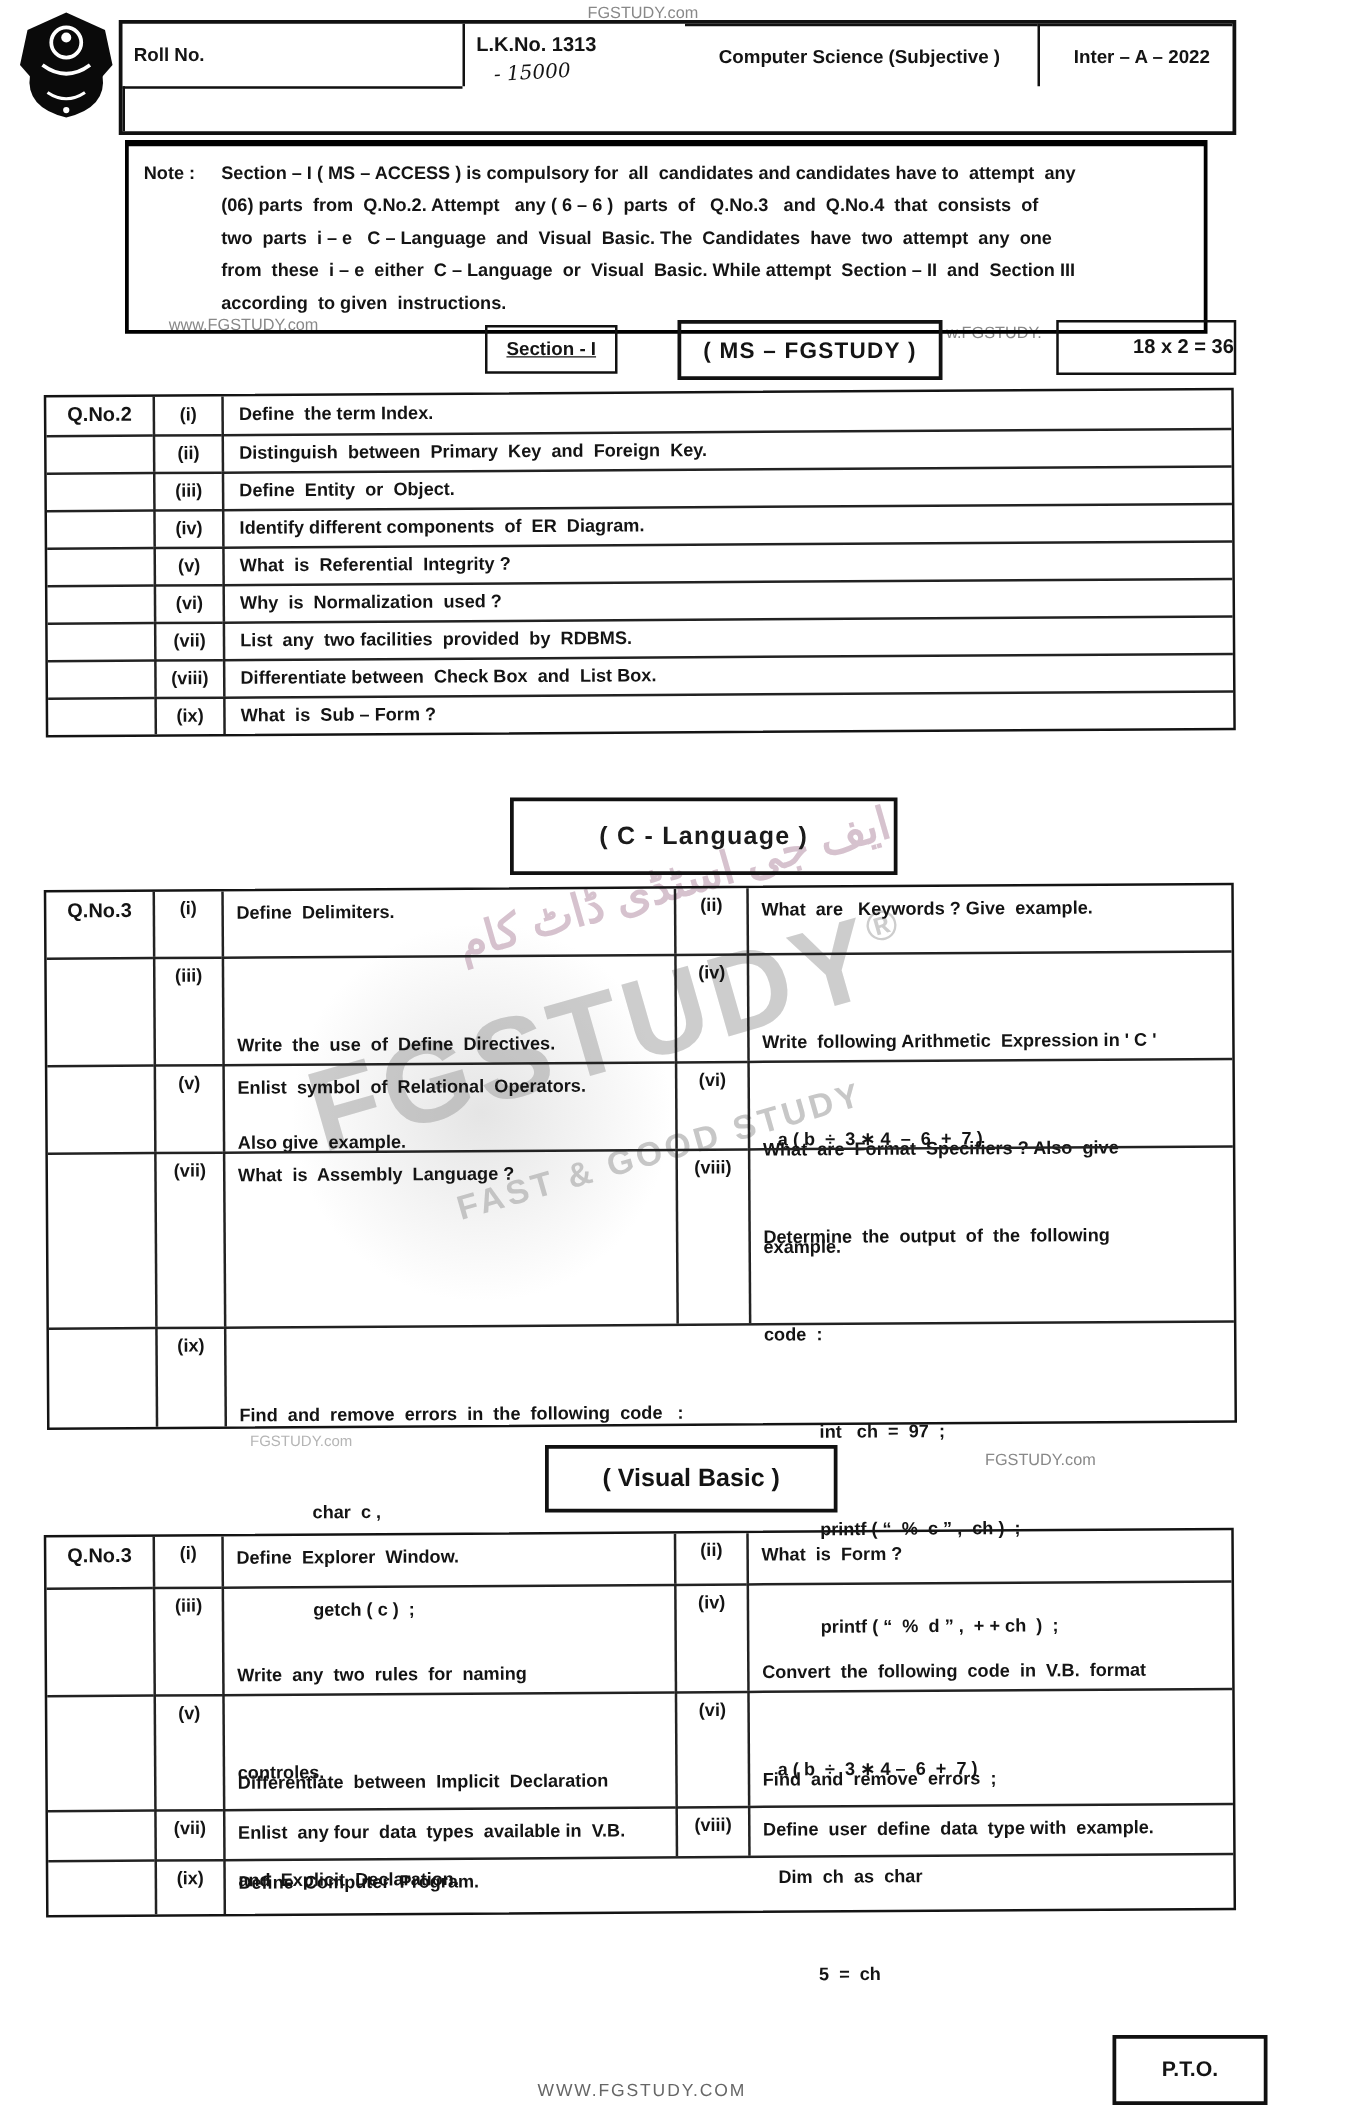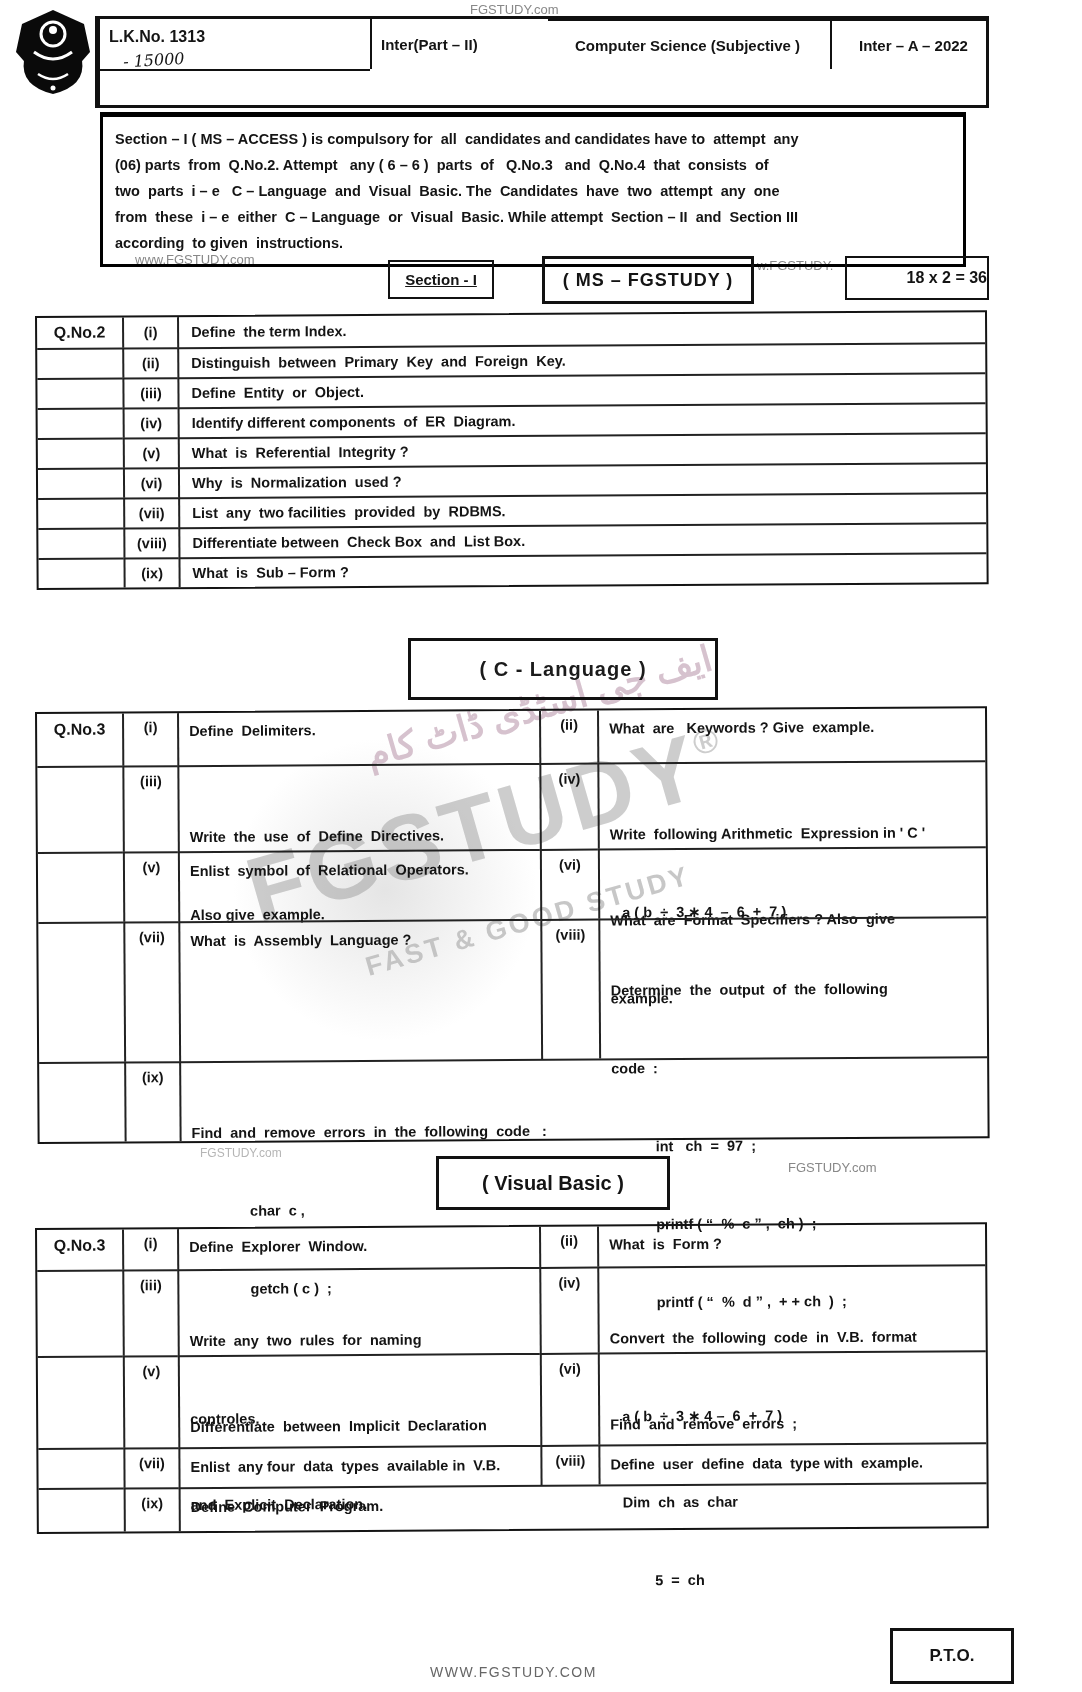--- a/index.html
+++ b/index.html
@@ -88,32 +88,33 @@
   <polygon points="39,2 70,16 76,44 62,60 16,60 2,44 8,16" fill="#0a0a0a"></polygon>
   <path d="M10 52 Q6 78 39 86 Q72 78 68 52 Z" fill="#0a0a0a"></path>
   <circle cx="39" cy="26" r="12" fill="none" stroke="#ffffff" stroke-width="3"></circle>
   <circle cx="39" cy="22" r="4" fill="#ffffff"></circle>
   <path d="M20 44 Q39 58 58 44" stroke="#ffffff" stroke-width="3" fill="none"></path>
   <path d="M24 66 Q39 76 54 66" stroke="#ffffff" stroke-width="2.5" fill="none"></path>
   <circle cx="39" cy="80" r="2.5" fill="#ffffff"></circle>
 </svg>
 
 <div class="abs hdr z1">
+  <div class="hcell first"><span>Roll No.</span></div>
   <div class="hcell" style="font-size:16px;justify-content:flex-end;">
     <span>L.K.No. 1313</span>
     <span class="hand">- 15000</span>
   </div>
-  <div class="hcell"><span>Inter(Part – II)</span></div>
   <div class="hcell first hrow2"><span>Computer Science (Subjective )</span></div>
   <div class="hcell hrow2"><span>Inter – A – 2022</span></div>
   <div class="hcell hrow2"></div>
 </div>
 
 <div class="abs note z1">
   <div class="note-inner">
+    <div class="note-label">Note :</div>
     <div class="note-lines">Section – I ( MS – ACCESS ) is compulsory for  all  candidates and candidates have to  attempt  any
 (06) parts  from  Q.No.2. Attempt   any ( 6 – 6 )  parts  of   Q.No.3   and  Q.No.4  that  consists  of
 two  parts  i – e   C – Language  and  Visual  Basic. The  Candidates  have  two  attempt  any  one
 from  these  i – e  either  C – Language  or  Visual  Basic. While attempt  Section – II  and  Section III
 according  to given  instructions.</div>
   </div>
 </div>
 
 <div class="abs wm" style="left:135px;top:252px;">www.FGSTUDY.com</div>
 <div class="abs boxlbl sec1 z1">

